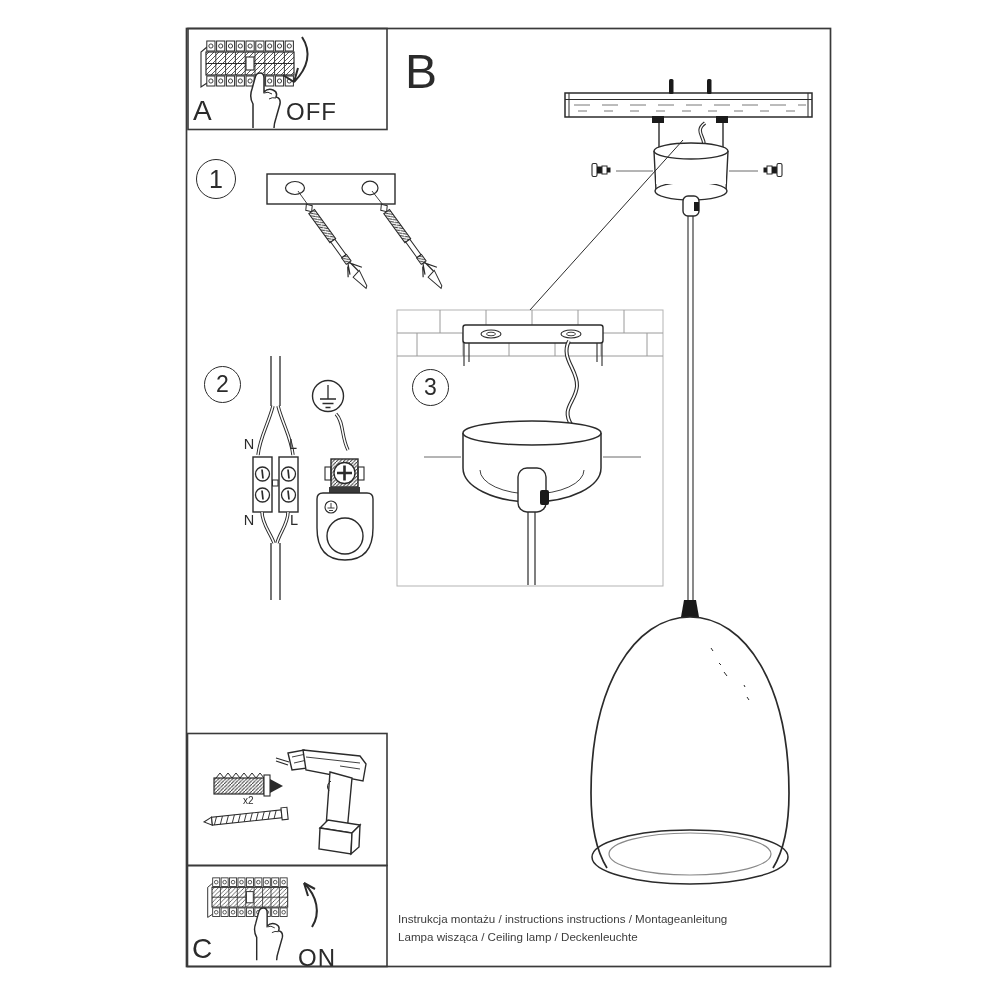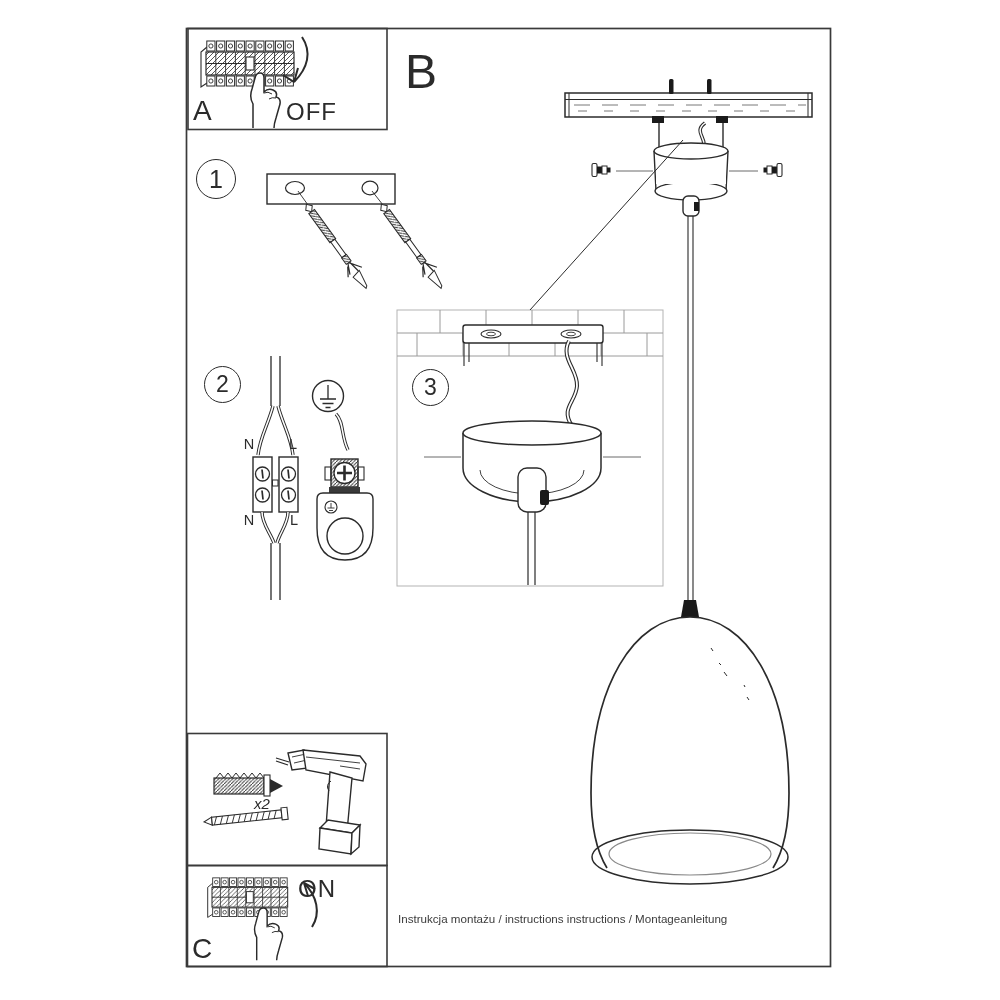--- a/index.html
+++ b/index.html
@@ -6,21 +6,21 @@
   .page{position:relative;width:1000px;height:1000px;background:#ffffff;
         font-family:"Liberation Sans", sans-serif;color:#2b2b2b;overflow:hidden;}
   svg{position:absolute;left:0;top:0;}
   .lbl{position:absolute;white-space:pre;color:#2b2b2b;}
   .letter{font-size:28px;}
   .switch-word{font-size:24px;letter-spacing:1px;}
   .big-letter{font-size:48px;}
   .step-circle{position:absolute;border:1.7px solid #2b2b2b;border-radius:50%;
         display:flex;align-items:center;justify-content:center;background:#fff0;}
   .wire-label{font-size:14.5px;width:16px;text-align:center;}
-  .qty{font-size:15px;font-style:italic;margin-left:11px;}
+  .qty{font-size:10px;}
   .footer{position:absolute;left:398px;top:910px;font-size:11.6px;line-height:17.5px;color:#3c3c3c;}
 </style>
 </head>
 <body>
 
 <div class="page">
 
 <svg width="1000" height="1000" viewBox="0 0 1000 1000">
   <defs>
     <pattern id="hatch" width="5" height="5" patternUnits="userSpaceOnUse">
@@ -274,19 +274,20 @@
 </div>
 
 <div class="lbl wire-label" style="left:241px;top:436px;">N</div>
 <div class="lbl wire-label" style="left:285px;top:436px;">L</div>
 <div class="lbl wire-label" style="left:241px;top:512px;">N</div>
 <div class="lbl wire-label" style="left:286px;top:512px;">L</div>
 
 <div class="lbl qty" style="left:243px;top:795px;">x2</div>
 
 <div class="lbl letter" style="left:192px;top:933px;">C</div>
-<div class="lbl switch-word" style="left:298px;top:875px;">ON</div>
+<div class="lbl switch-word" style="left:298px;top:944px;">ON</div>
 
 <div class="footer">
   <div>Instrukcja montażu / instructions instructions / Montageanleitung</div>
+  <div>Lampa wisząca / Ceiling lamp  / Deckenleuchte</div>
 </div>
 
 </div>
 
 </body></html>

